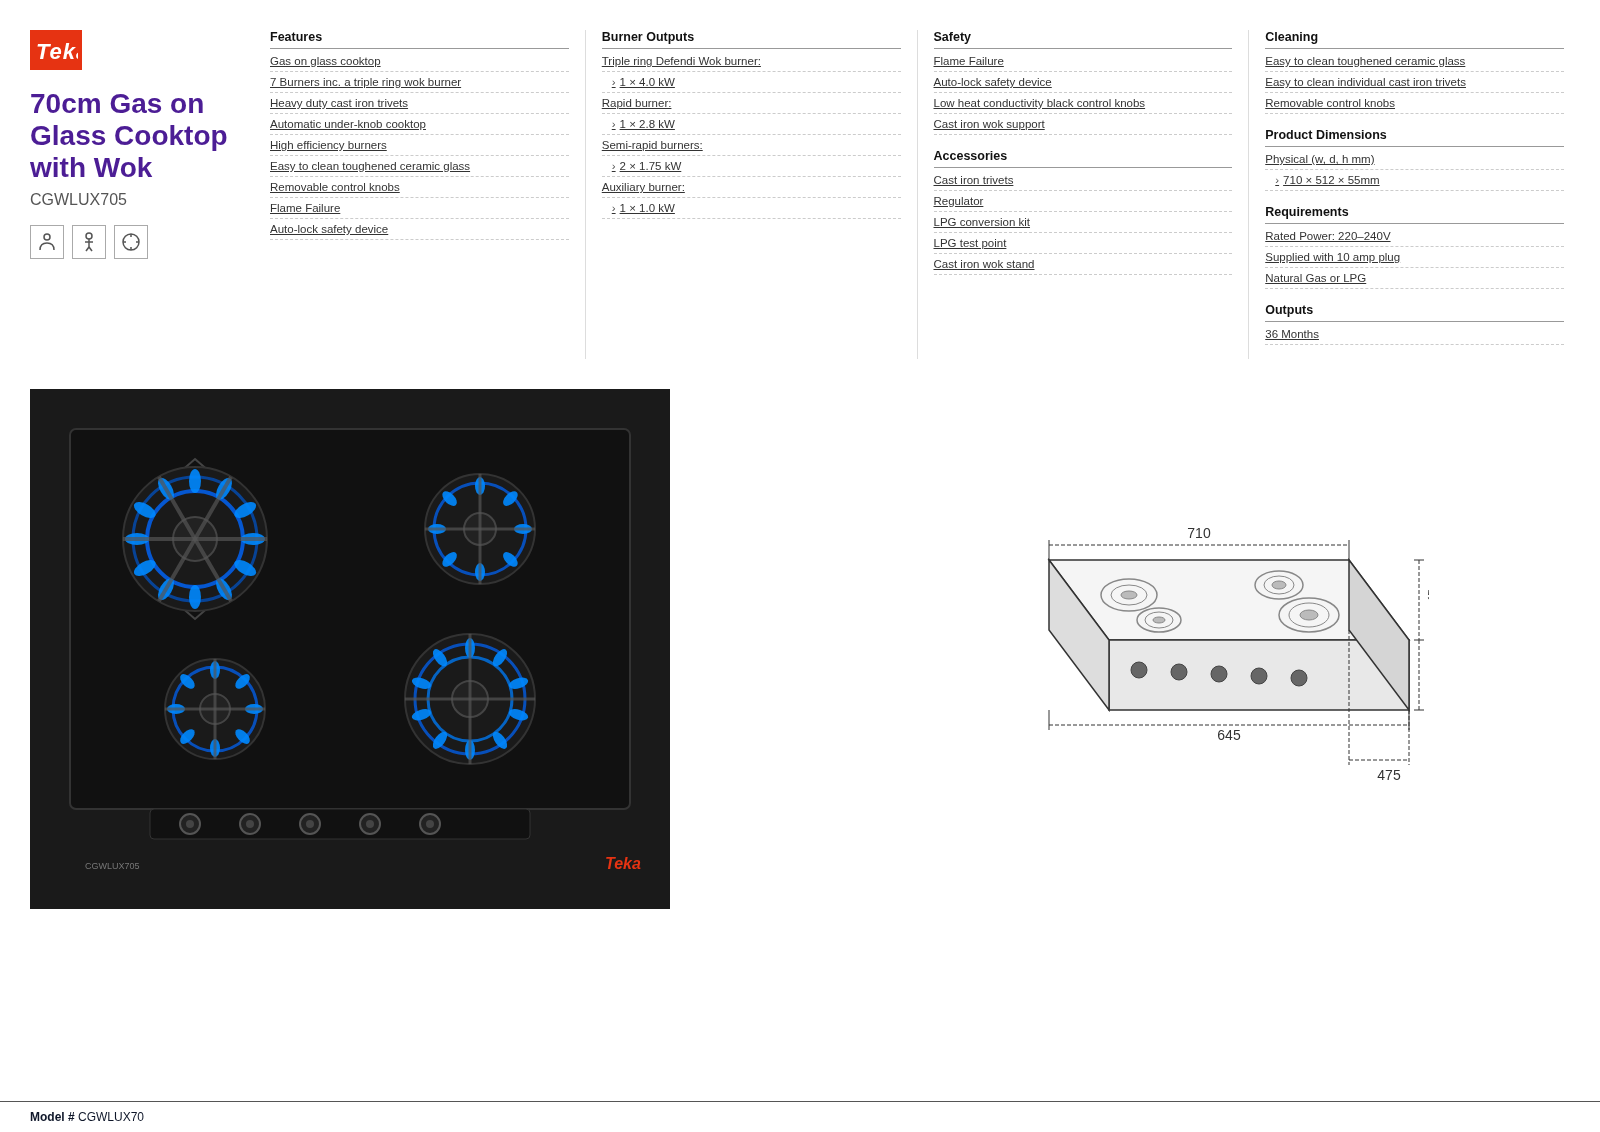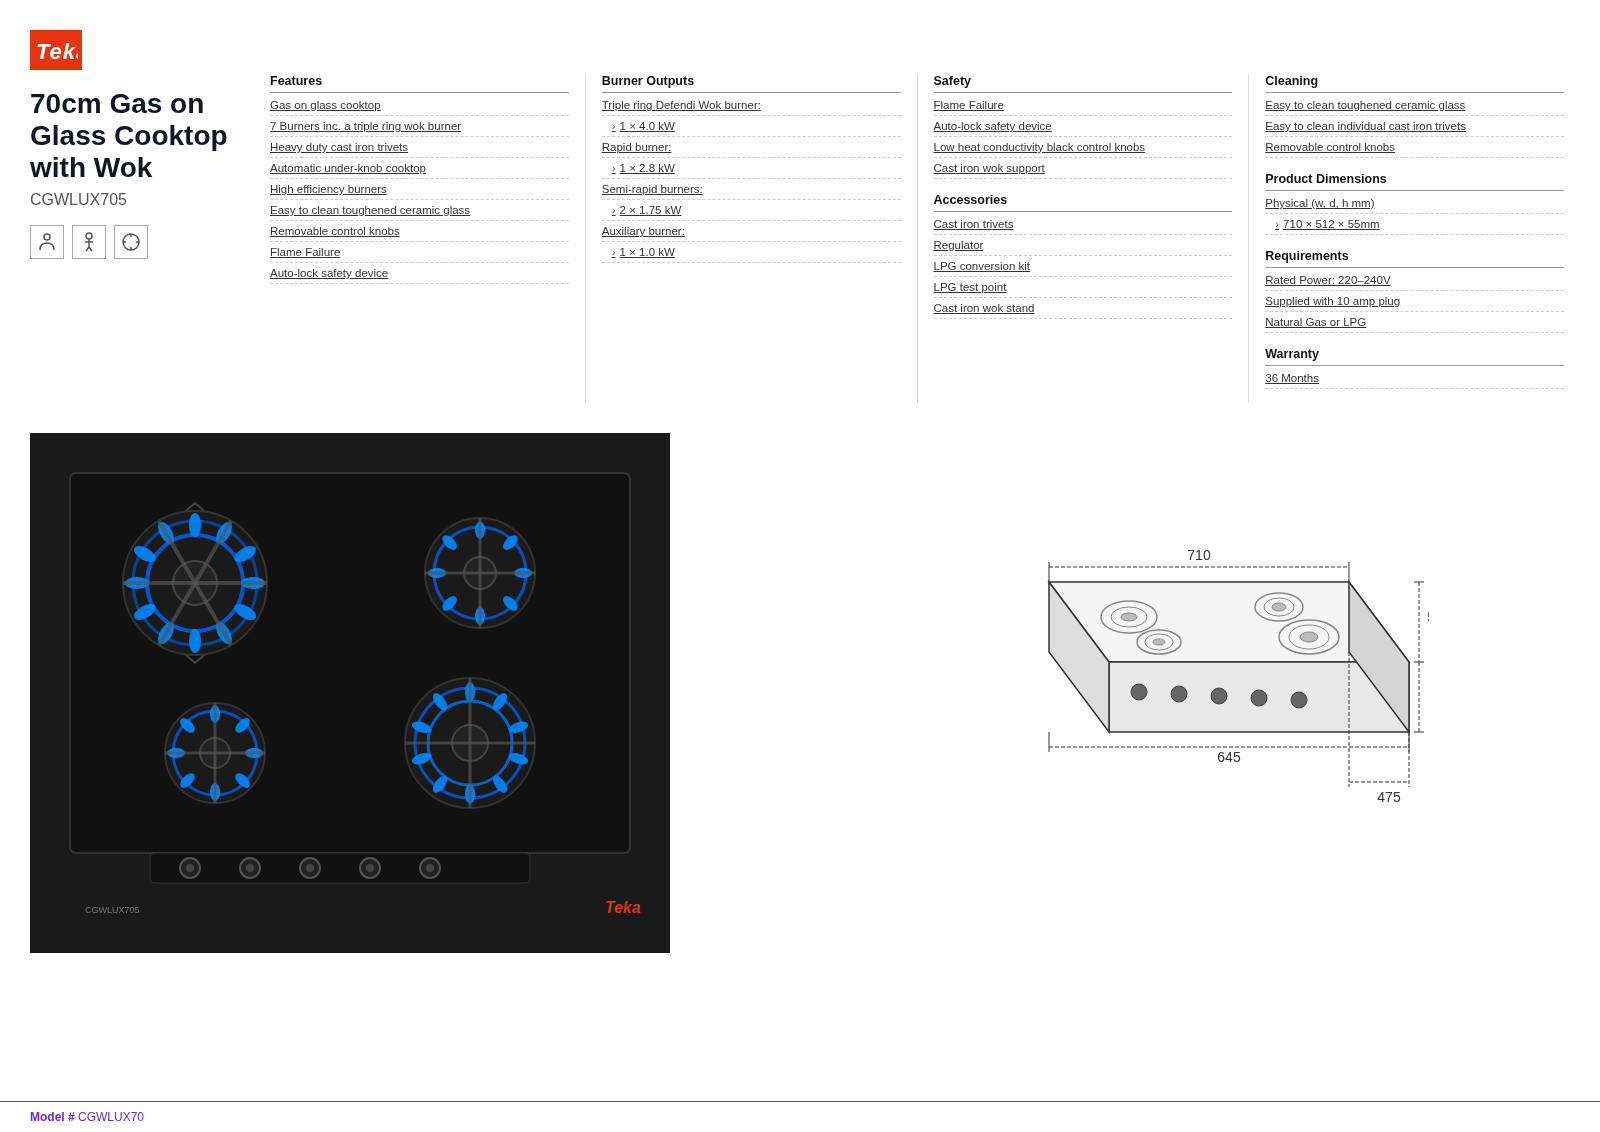--- a/index.html
+++ b/index.html
@@ -49,21 +49,21 @@
       font-style: italic;
       font-weight: bold;
       font-size: 15px;
       letter-spacing: 1px;
     }
 
     .product-title {
       font-size: 28px;
       font-weight: 700;
       line-height: 1.15;
-      color: #0f172a;
+      color: #4c1d95;
       margin-bottom: 6px;
     }
 
     .product-subtitle {
       font-size: 16px;
       color: #555;
       margin-bottom: 16px;
     }
 
     .icon-row {
@@ -86,21 +86,20 @@
       flex: 1;
       display: flex;
       flex-direction: row;
       gap: 0;
     }
 
     .spec-column {
       flex: 1;
       padding: 0 16px;
       border-left: 1px solid #ddd;
-      margin-top: 44px;
     }
     .spec-column:first-child {
       border-left: none;
       padding-left: 0;
     }
 
     .spec-section {
       margin-bottom: 14px;
     }
 
@@ -172,21 +171,21 @@
       max-width: 580px;
     }
 
     
     .footer-bar {
       border-top: 1.5px solid #555;
       display: flex;
       flex-direction: row;
       padding: 8px 30px;
       font-size: 12px;
-      color: #6d28d9;
+      color: #0f172a;
       background: #fff;
       flex-shrink: 0;
     }
 
     .footer-left {
       flex: 1;
     }
 
     .footer-right {
       flex: 1;
@@ -307,21 +306,21 @@
           <div class="spec-row">Physical (w, d, h mm)</div>
           <div class="spec-row indented"><span class="chevron">›</span> 710 × 512 × 55mm</div>
         </div>
         <div class="spec-section">
           <div class="spec-section-title">Requirements</div>
           <div class="spec-row">Rated Power: 220–240V</div>
           <div class="spec-row">Supplied with 10 amp plug</div>
           <div class="spec-row">Natural Gas or LPG</div>
         </div>
         <div class="spec-section">
-          <div class="spec-section-title">Warranty</div>
+          <div class="spec-section-title">Outputs</div>
           <div class="spec-row">36 Months</div>
         </div>
       </div>
 
     </div>
   </div>
 
   <div class="bottom-section">
 
     <div class="product-photo">

